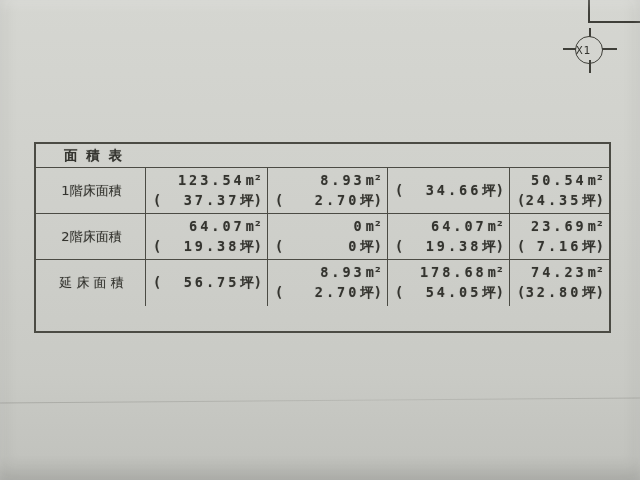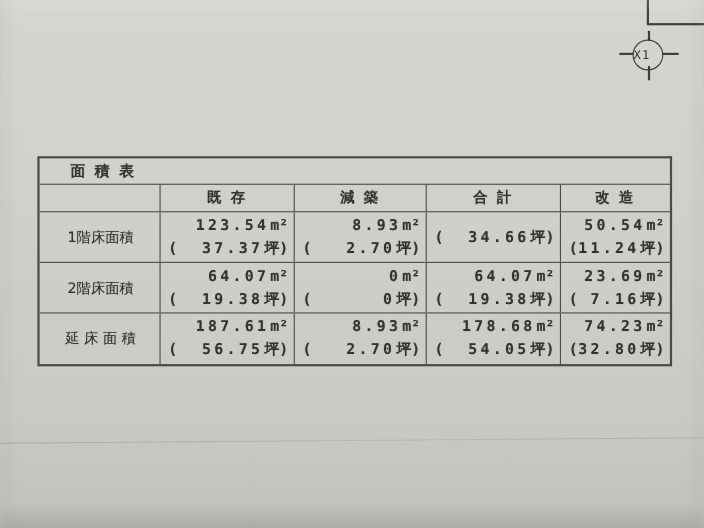--- a/index.html
+++ b/index.html
@@ -79,27 +79,20 @@
       <span>X1</span>
     </div>
   </div>
 
   <div class="area-table">
 
     <div class="t-title-row">
       <span class="t-title">面 積 表</span>
     </div>
 
-    <div class="t-header-row">
-      <div class="t-cell lc"></div>
-      <div class="t-cell c1 t-head">既 存</div>
-      <div class="t-cell c2 t-head">減 築</div>
-      <div class="t-cell c3 t-head">合 計</div>
-      <div class="t-cell c4 t-head">改 造</div>
-    </div>
 
     <div class="t-row">
       <div class="t-cell lc t-rowlabel">1階床面積</div>
       <div class="t-cell c1 t-val">
         <div class="v-m2"><span>123.54</span><span class="u">m²</span></div>
         <div class="v-tb">
             <span class="pa">(</span>
             <span class="tv"><span>37.37</span><span>坪)</span></span>
           </div>
       </div>
@@ -113,21 +106,21 @@
       <div class="t-cell c3 t-val">
         <div class="v-tb">
             <span class="pa">(</span>
             <span class="tv"><span>34.66</span><span>坪)</span></span>
           </div>
       </div>
       <div class="t-cell c4 t-val">
         <div class="v-m2"><span>50.54</span><span class="u">m²</span></div>
         <div class="v-tb">
             <span class="pa">(</span>
-            <span class="tv"><span>11.24</span><span>坪)</span></span>
+            <span class="tv"><span>24.35</span><span>坪)</span></span>
           </div>
       </div>
     </div>
 
     <div class="t-row">
       <div class="t-cell lc t-rowlabel">2階床面積</div>
       <div class="t-cell c1 t-val">
         <div class="v-m2"><span>64.07</span><span class="u">m²</span></div>
         <div class="v-tb">
             <span class="pa">(</span>
@@ -153,21 +146,20 @@
         <div class="v-tb">
             <span class="pa">(</span>
             <span class="tv"><span>7.16</span><span>坪)</span></span>
           </div>
       </div>
     </div>
 
     <div class="t-row">
       <div class="t-cell lc t-rowlabel">延 床 面 積</div>
       <div class="t-cell c1 t-val">
-        <div class="v-m2"><span>187.61</span><span class="u">m²</span></div>
         <div class="v-tb">
             <span class="pa">(</span>
             <span class="tv"><span>56.75</span><span>坪)</span></span>
           </div>
       </div>
       <div class="t-cell c2 t-val">
         <div class="v-m2"><span>8.93</span><span class="u">m²</span></div>
         <div class="v-tb">
             <span class="pa">(</span>
             <span class="tv"><span>2.70</span><span>坪)</span></span>

